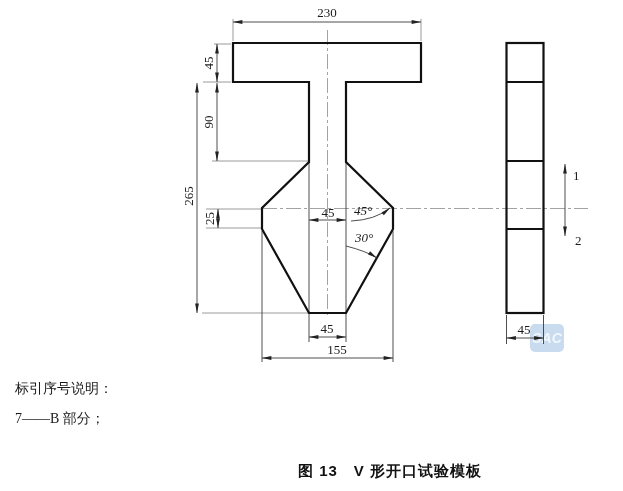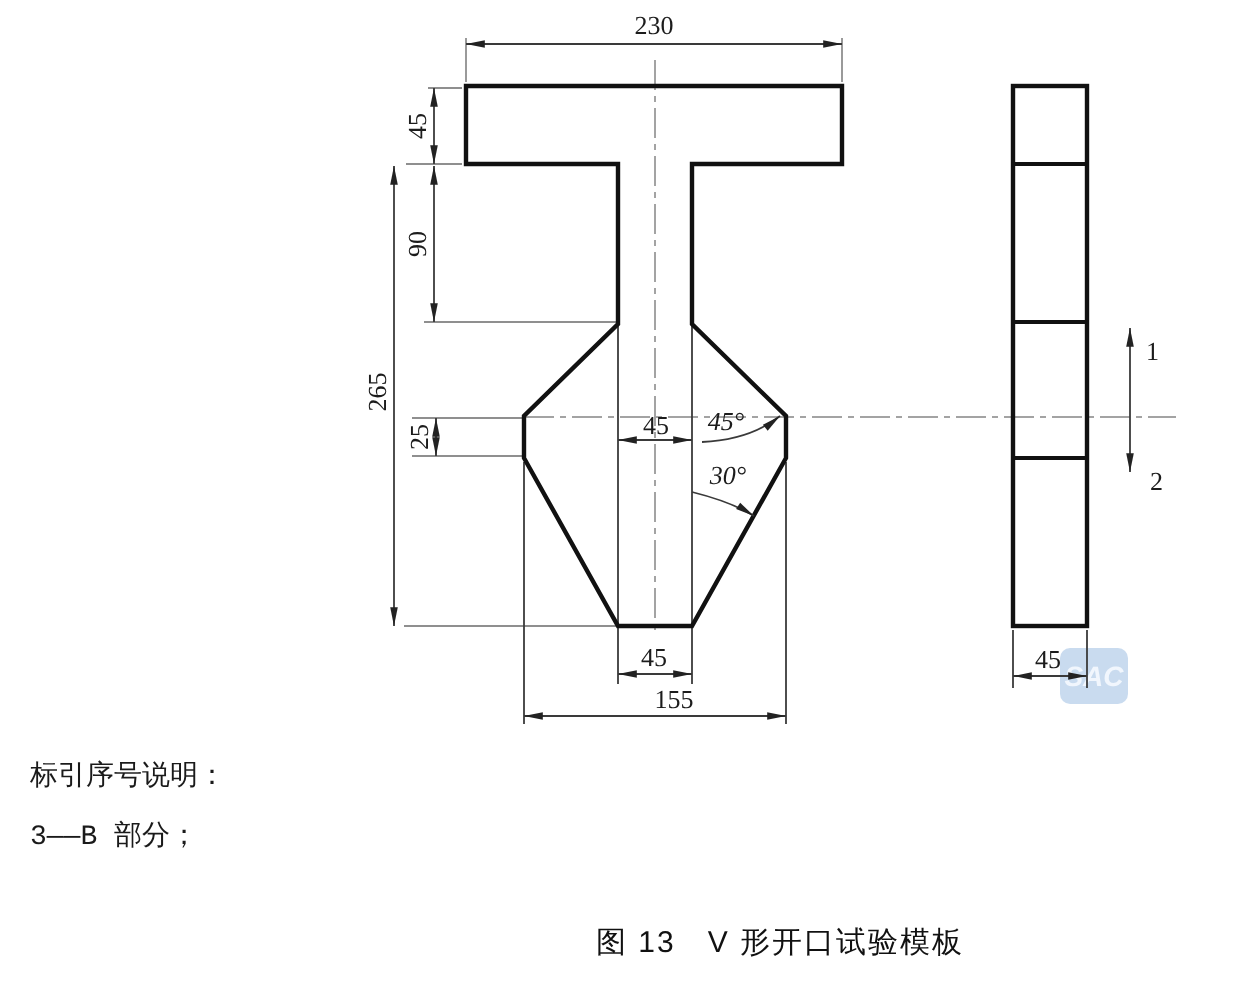--- a/index.html
+++ b/index.html
@@ -12,24 +12,24 @@
   .outline{stroke:#111;stroke-width:2.2;fill:none;stroke-linejoin:miter;}
   .inner{stroke:#111;stroke-width:2;fill:none;}
   .thin{stroke:#3a3a3a;stroke-width:0.9;fill:none;}
   .ext{stroke:#8f8f8f;stroke-width:0.9;fill:none;}
   .cl{stroke:#a3a3a3;stroke-width:1;fill:none;stroke-dasharray:15 3 3 3;}
   .watermark{position:absolute;left:530px;top:324px;width:34px;height:28px;z-index:1;
              background:#a9c6e6;border-radius:5px;opacity:.62;display:flex;
              align-items:center;justify-content:center;}
   .watermark span{font:italic bold 14px "Liberation Sans",sans-serif;color:#e9f2fc;}
   .notes{position:absolute;left:15px;top:381px;z-index:3;color:#1a1a1a;
-         font-size:14px;font-family:Liberation Mono, monospace;}
+         font-size:14px;font-family:Liberation Serif, serif;}
   .notes div{height:16px;line-height:16px;margin-bottom:14px;white-space:pre;}
   .caption{position:absolute;left:240px;top:462px;width:300px;z-index:3;text-align:center;
-           font-family:"Liberation Sans","DejaVu Sans",sans-serif;font-weight:normal;
+           font-family:"Liberation Sans","DejaVu Sans",sans-serif;font-weight:bold;
            font-size:15px;color:#111;letter-spacing:1px;white-space:pre;}
 </style>
 </head>
 <body>
 
 <div class="page">
 
   <div class="watermark">
     <span>SAC</span>
   </div>
@@ -132,18 +132,18 @@
 
     <g>
       <line class="thin" x1="565" y1="164" x2="565" y2="236" marker-start="url(#arw)" marker-end="url(#arw)"></line>
       <text class="ptr" x="573" y="180">1</text>
       <text class="ptr" x="575" y="245">2</text>
     </g>
   </svg>
 
   <div class="notes">
     <div>标引序号说明：</div>
-    <div>3——B 部分；</div>
+    <div>7——B 部分；</div>
   </div>
 
   <div class="caption">图 13　V 形开口试验模板</div>
 
 </div>
 
 </body></html>

